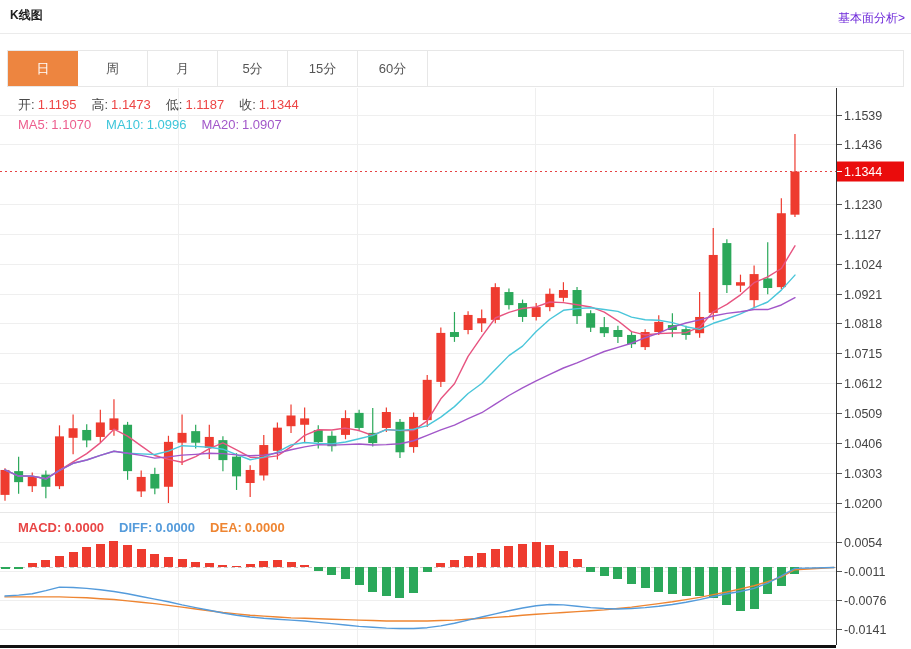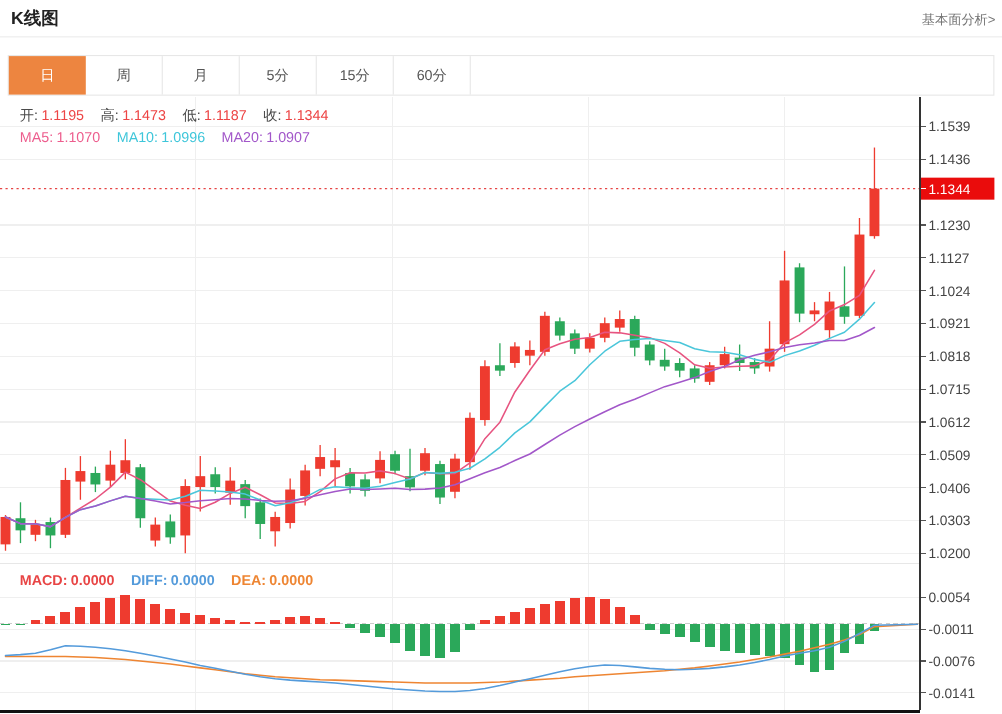--- a/index.html
+++ b/index.html
@@ -1,21 +1,21 @@
 <!DOCTYPE html>
 <html><head>
 <meta charset="utf-8">
 <style>
   html,body { margin:0; padding:0; }
   body {
     width:911px; height:649px; position:relative; overflow:hidden;
     background:#ffffff; font-family:"Liberation Sans", sans-serif;
   }
-  .header-title { position:absolute; left:10px; top:7px; font-size:16px; font-weight:bold; color:#222; z-index:3; }
-  .header-link  { position:absolute; right:6px; top:10px; font-size:12px; color:#737373; text-decoration:none; cursor:pointer; z-index:3; }
+  .header-title { position:absolute; left:10px; top:7px; font-size:12px; font-weight:bold; color:#222; z-index:3; }
+  .header-link  { position:absolute; right:6px; top:10px; font-size:12px; color:#6d28d9; text-decoration:none; cursor:pointer; z-index:3; }
   .header-rule  { position:absolute; left:0; top:33px; width:911px; height:1px; background:#ebebeb; z-index:2; }
   .tabbar {
     position:absolute; left:7px; top:50px; width:897px; height:37px;
     border:1px solid #e7e7e7; box-sizing:border-box; display:flex; background:#fff; z-index:3;
   }
   .tab {
     width:70px; height:100%; line-height:35px; text-align:center; font-size:13px;
     color:#555; border-right:1px solid #e7e7e7; cursor:pointer; box-sizing:border-box; user-select:none;
   }
   .tab.active { color:#fff; border-right:none; }

